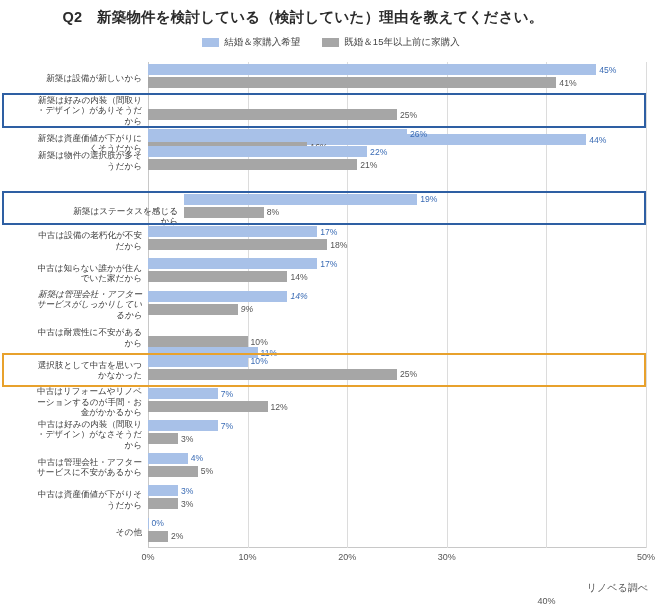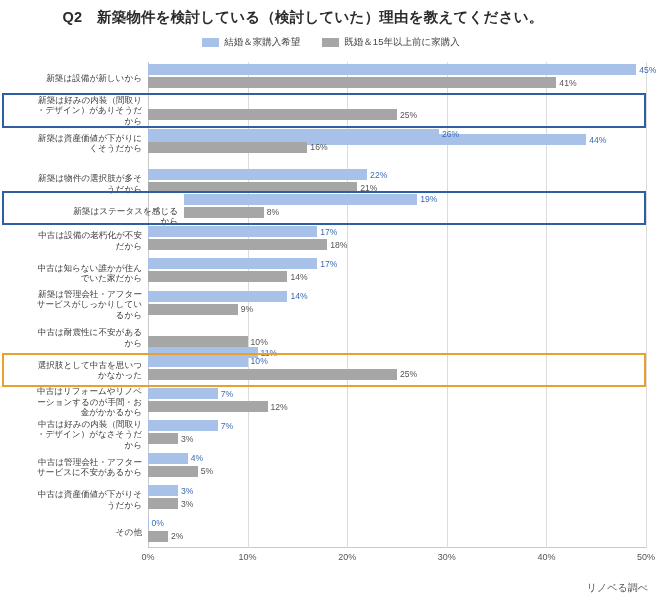--- a/index.html
+++ b/index.html
@@ -166,54 +166,54 @@
   <div class="plot" id="plot">
     <div class="plot-frame"></div>
   <div class="xtick-label" style="left: 0px;">0%</div>
       <div class="gridline" style="left: 99.6px;"></div>
       <div class="xtick-label" style="left: 99.6px;">10%</div>
       <div class="gridline" style="left: 199.2px;"></div>
       <div class="xtick-label" style="left: 199.2px;">20%</div>
       <div class="gridline" style="left: 298.8px;"></div>
       <div class="xtick-label" style="left: 298.8px;">30%</div>
       <div class="gridline" style="left: 398.4px;"></div>
-      <div class="xtick-label" style="left: 398.4px;">40%</div>
+      <div class="xtick-label" style="left: 398.4px; margin-top: 44px;">40%</div>
       <div class="gridline" style="left: 498px;"></div>
       <div class="xtick-label" style="left: 498px;">50%</div>
       <div class="cat-row" style="top: 0px; height: 32.4px;">
         <div class="cat-label">新築は設備が新しいから</div>
-        <div class="bar s0" style="width: 448.2px; background: rgb(168, 193, 232); padding-left: 40px;">
+        <div class="bar s0" style="width: 448.2px; background: rgb(168, 193, 232);">
           <span class="bar-val">45%</span>
         </div>
         <div class="bar s1" style="width: 408.36px; background: rgb(166, 166, 166);">
           <span class="bar-val">41%</span>
         </div>
       </div>
       <div class="cat-row" style="top: 32.4px; height: 32.4px;">
         <div class="cat-label">新築は好みの内装（間取り
 ・デザイン）がありそうだ
 から</div>
         <div class="bar s0" style="width: 438.24px; background: rgb(168, 193, 232); margin-top: 38px;">
           <span class="bar-val">44%</span>
         </div>
         <div class="bar s1" style="width: 249px; background: rgb(166, 166, 166);">
           <span class="bar-val">25%</span>
         </div>
       </div>
       <div class="cat-row" style="top: 64.8px; height: 32.4px;">
         <div class="cat-label">新築は資産価値が下がりに
 くそうだから</div>
-        <div class="bar s0" style="width: 258.96px; background: rgb(168, 193, 232); padding-left: 32px;">
+        <div class="bar s0" style="width: 258.96px; background: rgb(168, 193, 232);">
           <span class="bar-val">26%</span>
         </div>
         <div class="bar s1" style="width: 159.36px; background: rgb(166, 166, 166);">
           <span class="bar-val">16%</span>
         </div>
       </div>
-      <div class="cat-row" style="top: 105px; height: 32.4px;">
+      <div class="cat-row" style="top: 82px; height: 32.4px;">
         <div class="cat-label">新築は物件の選択肢が多そ
 うだから</div>
         <div class="bar s0" style="width: 219.12px; background: rgb(168, 193, 232);">
           <span class="bar-val">22%</span>
         </div>
         <div class="bar s1" style="width: 209.16px; background: rgb(166, 166, 166);">
           <span class="bar-val">21%</span>
         </div>
       </div>
       <div class="cat-row" style="top: 129.6px; height: 48px; margin-left: 36px;">
@@ -239,21 +239,21 @@
       <div class="cat-row" style="top: 194.4px; height: 32.4px;">
         <div class="cat-label">中古は知らない誰かが住ん
 でいた家だから</div>
         <div class="bar s0" style="width: 169.32px; background: rgb(168, 193, 232);">
           <span class="bar-val">17%</span>
         </div>
         <div class="bar s1" style="width: 139.44px; background: rgb(166, 166, 166);">
           <span class="bar-val">14%</span>
         </div>
       </div>
-      <div class="cat-row" style="top: 226.8px; height: 32.4px;">
+      <div class="cat-row" style="top: 226.8px; height: 32.4px; font-style: italic;">
         <div class="cat-label">新築は管理会社・アフター
 サービスがしっかりしてい
 るから</div>
         <div class="bar s0" style="width: 139.44px; background: rgb(168, 193, 232);">
           <span class="bar-val">14%</span>
         </div>
         <div class="bar s1" style="width: 89.64px; background: rgb(166, 166, 166);">
           <span class="bar-val">9%</span>
         </div>
       </div>

